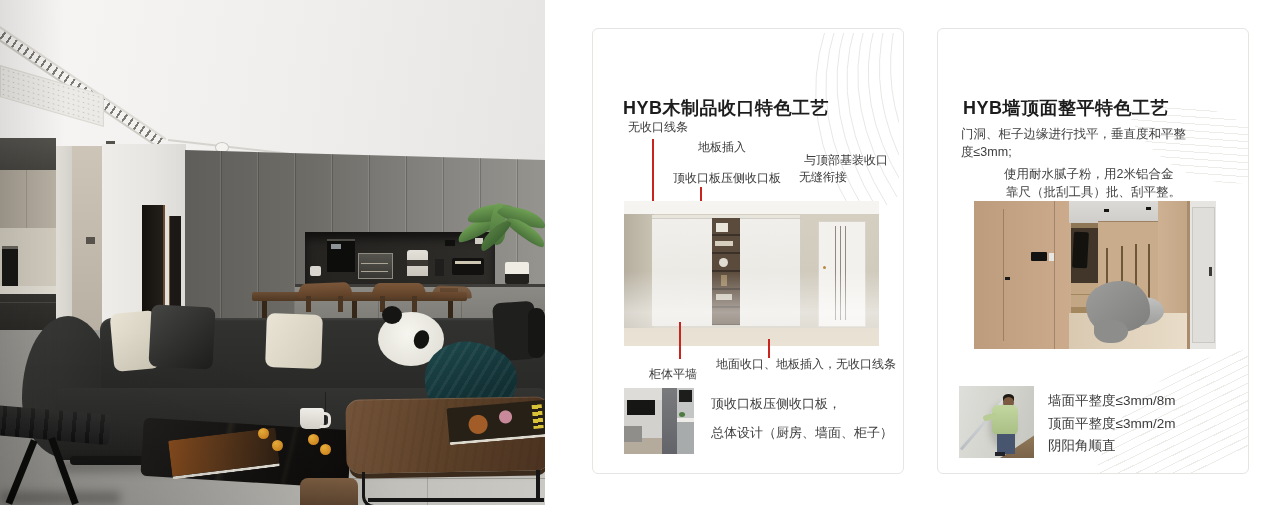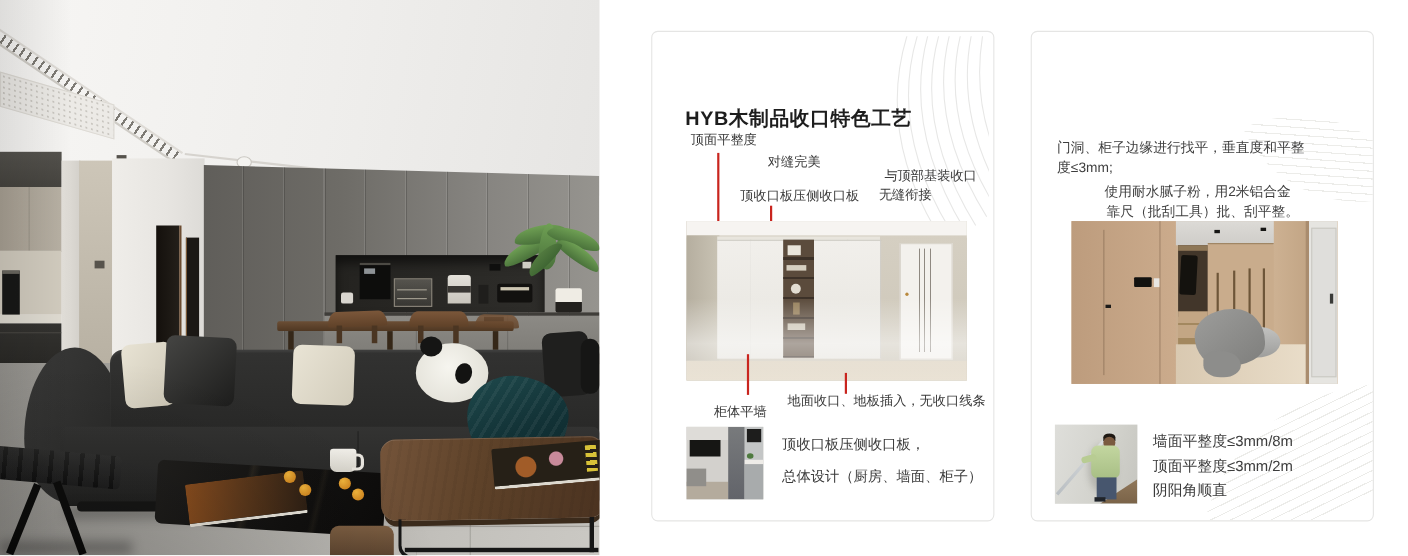--- a/index.html
+++ b/index.html
@@ -261,22 +261,22 @@
           <path d="M106,-6 Q80,78 138,172"></path>
         <path d="M116,-8 Q92,74 148,164"></path>
           <path d="M126,-8 Q104,70 154,152"></path>
         <path d="M136,-10 Q118,64 158,138"></path>
           <path d="M146,-10 Q132,58 162,120"></path>
       </g>
     </svg>
 
     <h2 class="card-title" style="left:30px;top:52px;">HYB木制品收口特色工艺</h2>
 
-    <span class="lab" style="left:35px;top:90px;">顶面平整度</span>
-    <span class="lab" style="left:105px;top:110px;">对缝完美</span>
+    <span class="lab" style="left:35px;top:90px;">无收口线条</span>
+    <span class="lab" style="left:105px;top:110px;">地板插入</span>
     <span class="lab" style="left:80px;top:141px;">顶收口板压侧收口板</span>
     <span class="lab" style="left:211px;top:123px;">与顶部基装收口</span>
     <span class="lab" style="left:206px;top:140px;">无缝衔接</span>
 
     <div class="rl" style="left:59px;top:110px;height:102px;"></div>
     <div class="rl" style="left:107px;top:158px;height:35px;"></div>
 
     <div id="c1img">
       <div class="ab" style="left:0;top:0;width:255px;height:15px;background:#f6f4f1;"></div>
       <div class="ab" style="left:0;top:13px;width:255px;height:114px;background:linear-gradient(180deg,#d5cfc2,#cdc7b9);"></div>
@@ -322,20 +322,21 @@
     </div>
 
     <span class="ftxt" style="left:118px;top:366px;">顶收口板压侧收口板，</span>
     <span class="ftxt" style="left:118px;top:395px;">总体设计（厨房、墙面、柜子）</span>
   </section>
 
   <section class="card" id="card2">
     <div class="leaf leafA"></div>
     <div class="leaf leafB"></div>
 
+    <h2 class="card-title" style="left:25px;top:52px;">HYB墙顶面整平特色工艺</h2>
 
     <span class="para" style="left:23px;top:96px;">门洞、柜子边缘进行找平，垂直度和平整</span>
     <span class="para" style="left:23px;top:114px;">度≤3mm;</span>
     <span class="para" style="left:66px;top:136px;">使用耐水腻子粉，用2米铝合金</span>
     <span class="para" style="left:68px;top:154px;">靠尺（批刮工具）批、刮平整。</span>
 
     <div id="c2img">
       <div class="ab" style="left:75px;top:0;width:140px;height:22px;background:linear-gradient(#dcdad6,#cfcdc9);"></div>
       <div class="ab" style="left:130px;top:8px;width:5px;height:3px;background:#151513;"></div>
       <div class="ab" style="left:172px;top:6px;width:5px;height:3px;background:#151513;"></div>

